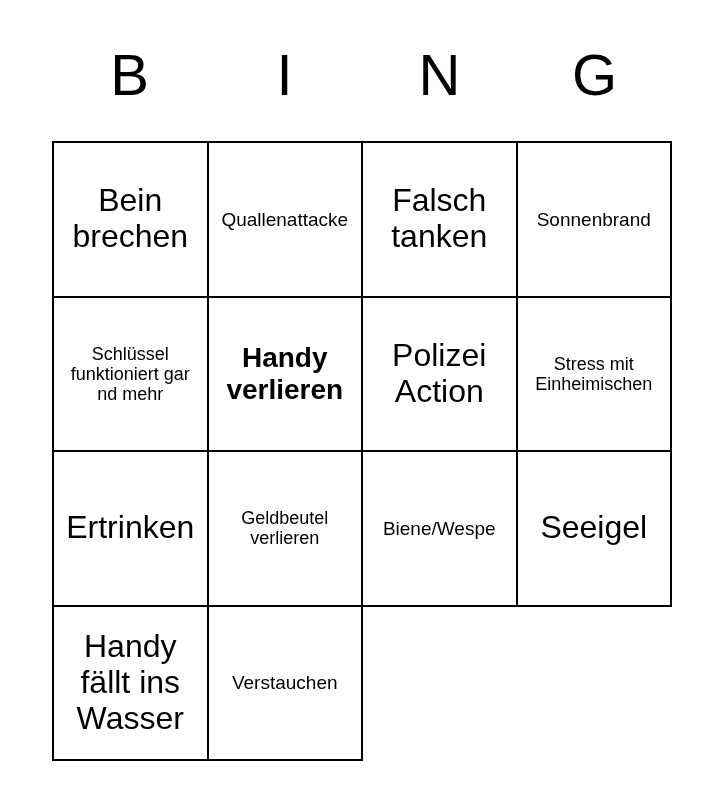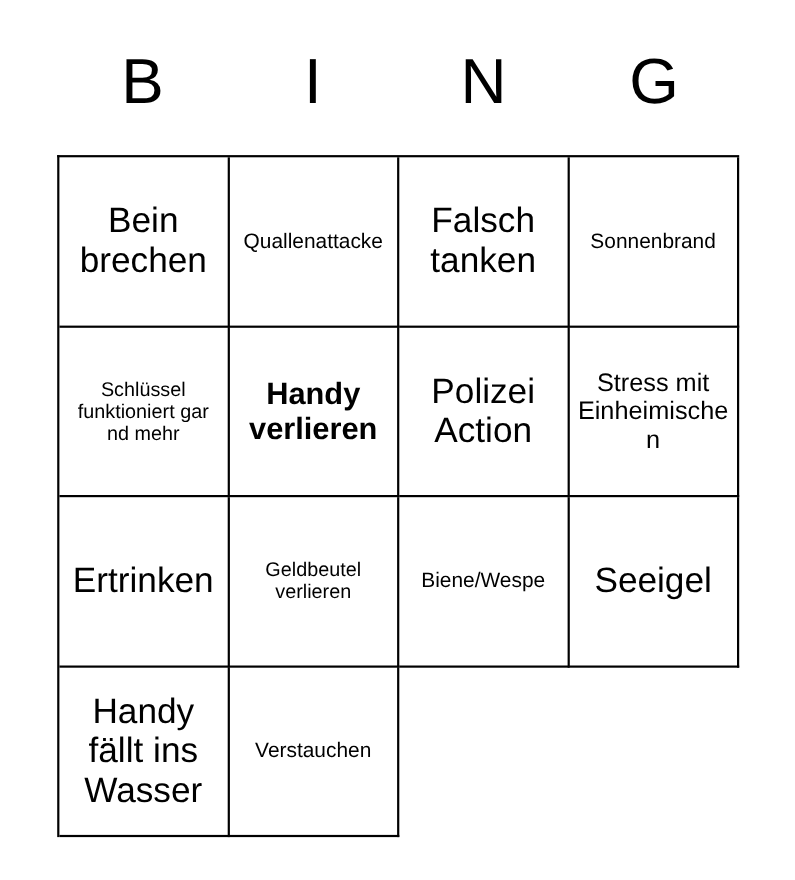--- a/index.html
+++ b/index.html
@@ -65,21 +65,21 @@
   }
   .cell span {
     display: block;
     width: 100%;
   }
   
   .fs-xl { font-size: 32px; }
   .fs-lg { font-size: 28px; font-weight: bold; }
   .fs-md { font-size: 18px; }
   .fs-sm { font-size: 19px; }
-  .fs-xs { font-size: 23px; text-align: center; }
+  .fs-xs { font-size: 18px; text-align: center; }
 </style>
 </head>
 <body>
 
 <div class="bingo-card">
 
   <div class="header-row">
     <div class="header-cell">B</div>
     <div class="header-cell">I</div>
     <div class="header-cell">N</div>

